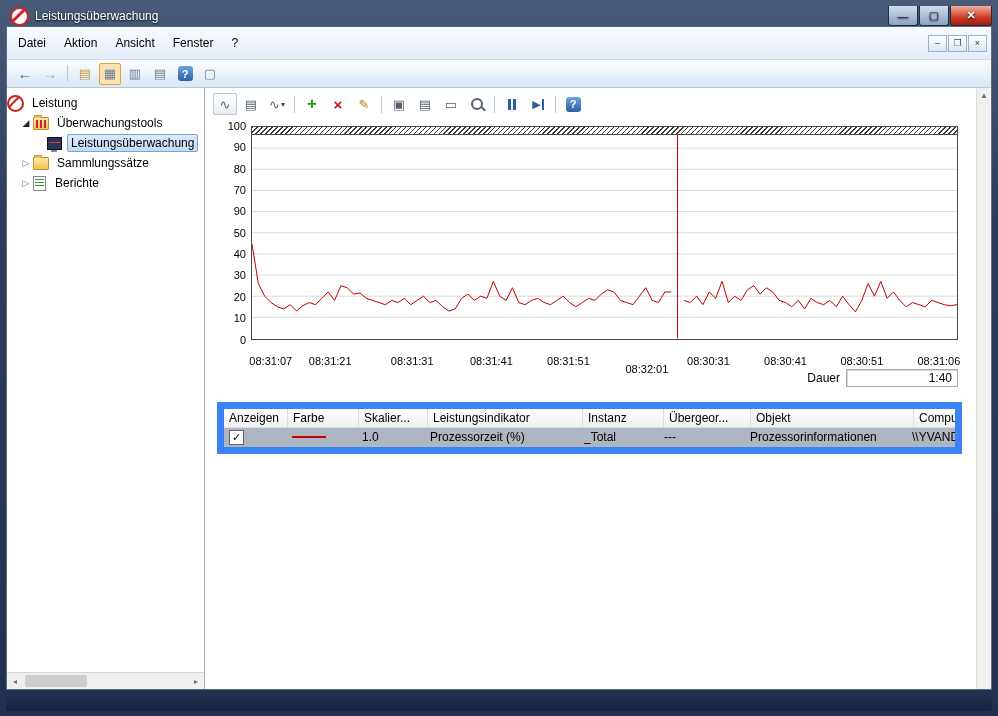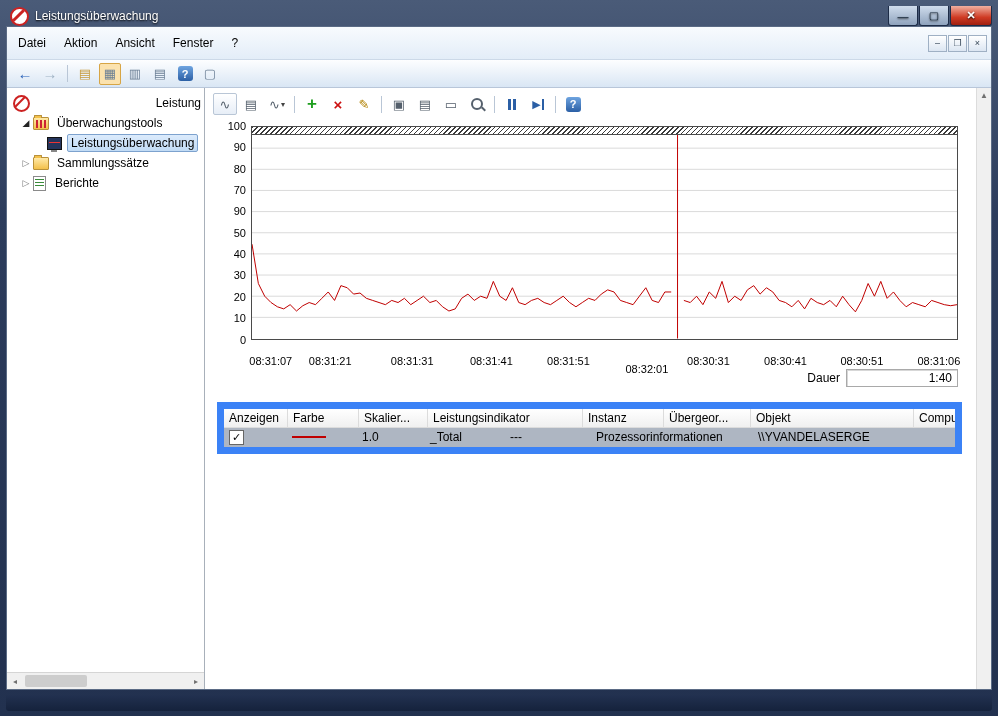--- a/index.html
+++ b/index.html
@@ -139,21 +139,21 @@
       <div class="tb-icon">
           <span class="help-sq">?</span>
         </div>
       <div class="tb-icon">▢</div>
     </div>
 
     <div class="main">
 
       <div class="tree">
         <div class="tree-items">
-          <div class="tree-row" style="padding-left:6px;justify-content:space-between;">
+          <div class="tree-row" style="">
             <span class="ico-perfmon"></span>
             <span class="tree-label">Leistung</span>
           </div>
           <div class="tree-row" style="padding-left:12px;">
             <span class="tw exp">◢</span>
             <span class="ico-folder">
                 <span class="mark"></span>
               </span>
             <span class="tree-label">Überwachungstools</span>
           </div>
@@ -280,20 +280,21 @@
             <div class="th c7">Computer</div>
           </div>
           <div class="crow cdata">
             <div class="td c0">
                 <span class="chk">✓</span>
               </div>
             <div class="td c1">
                 <span class="swatch"></span>
               </div>
             <div class="td c2">1.0</div>
+            <div class="td c3">Prozessorzeit (%)</div>
             <div class="td c4">_Total</div>
             <div class="td c5">---</div>
             <div class="td c6">Prozessorinformationen</div>
             <div class="td c7">\\YVANDELASERGE</div>
           </div>
         </div>
 
         <div class="filler"></div>
       </div>
 

